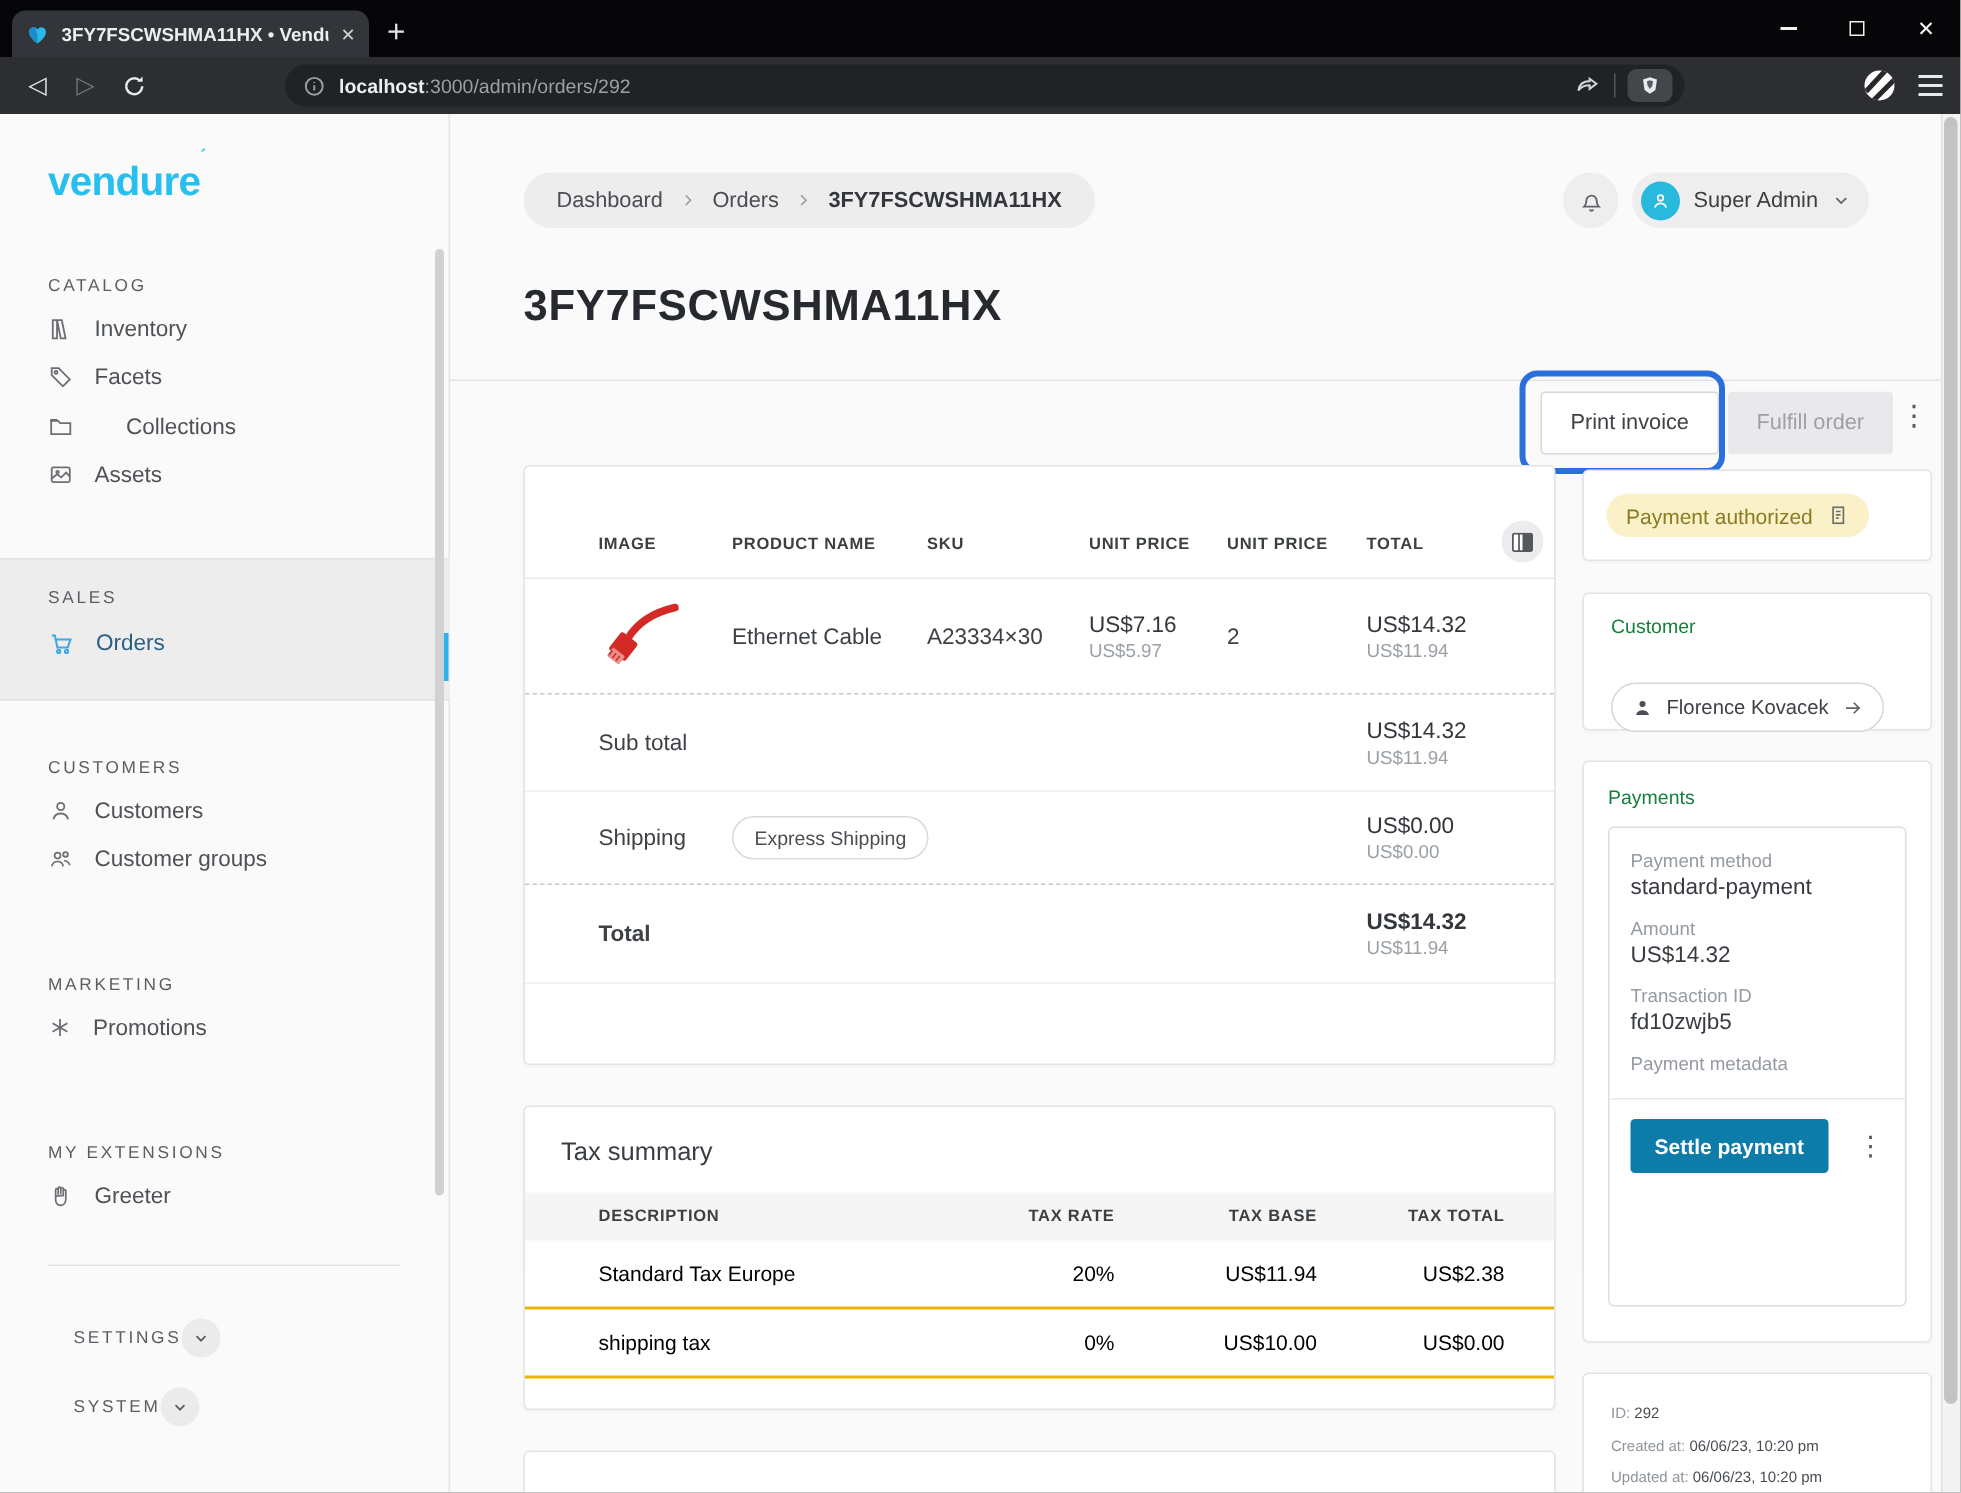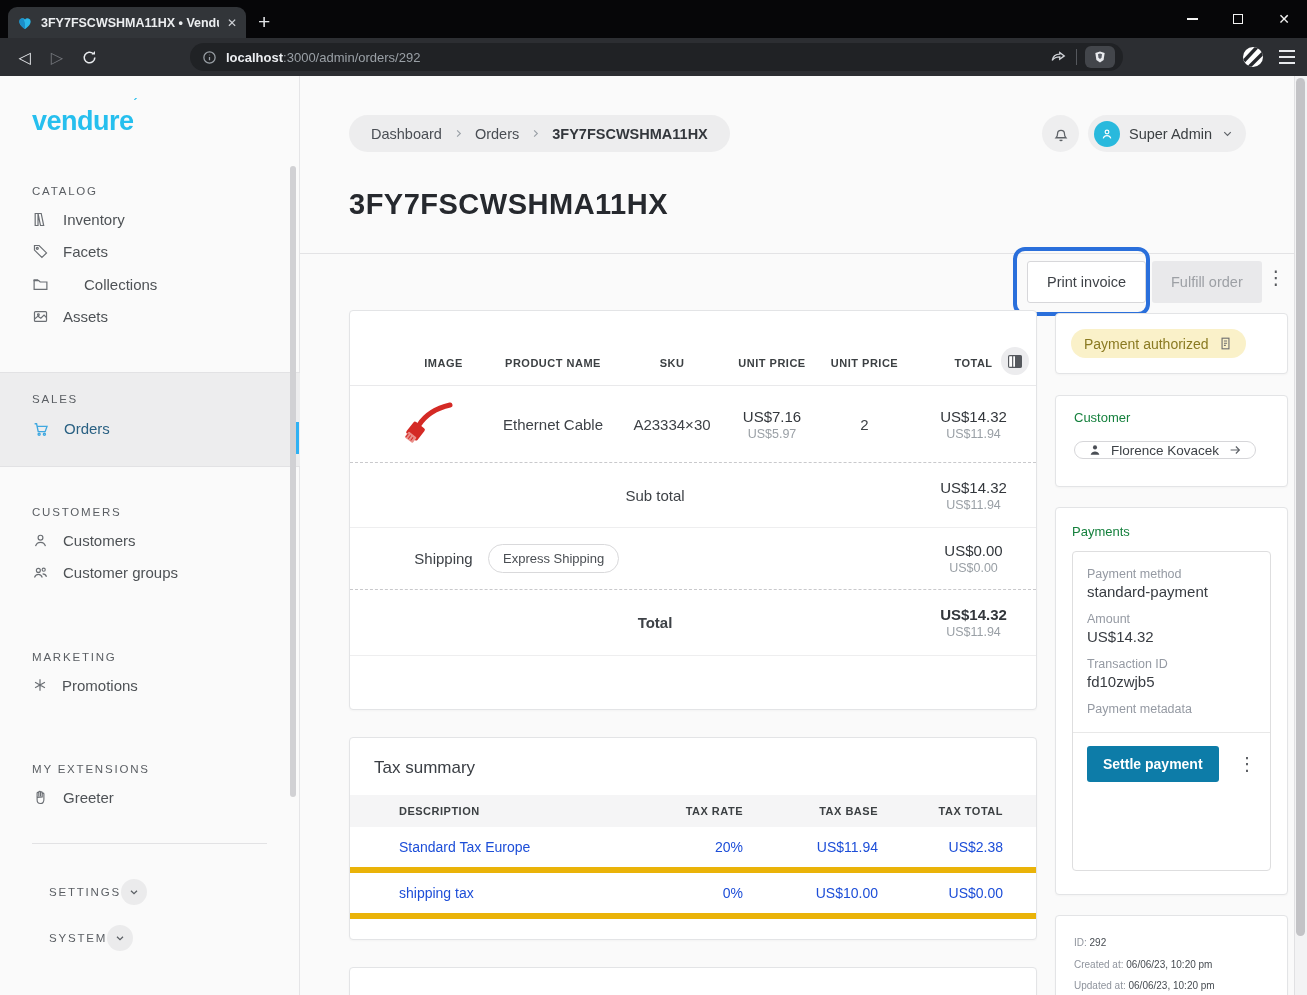--- a/index.html
+++ b/index.html
@@ -85,54 +85,54 @@
   .annotation-box { position:absolute; left:713px; top:171px; width:137px; height:69px;
                     border:4px solid #2a6fdb; border-radius:12px; pointer-events:none; }
 
   .card { position:absolute; background:#fff; border:1px solid #e3e4e6; border-radius:4px;
           box-shadow:0 1px 2px rgba(0,0,0,0.03); }
 
   
   .order-card { left:49px; top:234px; width:688px; height:400px; }
   .col-btn { position:absolute; right:7px; top:36px; width:28px; height:28px; border-radius:50%;
              background:#ececee; display:flex; align-items:center; justify-content:center; }
-  .ot-grid { display:grid; grid-template-columns:89px 130px 108px 92px 93px 1fr; padding-left:49px;text-align:center; }
+  .ot-grid { display:grid; grid-template-columns:89px 130px 108px 92px 93px 1fr; padding-left:49px; }
   .ot-header { height:75px; align-items:end; padding-bottom:16px; border-bottom:1px solid #e9e9eb; }
   .ot-header span { font-size:11px; font-weight:700; letter-spacing:0.5px; color:#3c4043; }
   .ot-line   { height:77px; align-items:center; border-bottom:1px dashed #c9c9cc; }
   .ot-sub    { height:65px; align-items:center; border-bottom:1px solid #eeeeef; }
   .ot-ship   { height:62px; align-items:center; border-bottom:1px dashed #c9c9cc; }
   .ot-total  { height:66px; align-items:center; border-bottom:1px solid #eeeeef; }
   .cell { font-size:15px; color:#3e4247; }
   .price-main { font-size:15px; font-weight:500; color:#33373c; }
   .price-net  { font-size:12.5px; color:#9aa0a6; margin-top:2px; }
   .bold { font-weight:700; }
   .chip { grid-column:2/4; justify-self:start; border:1px solid #d9d9db; border-radius:15px; background:#fff;
           padding:6px 14px; font-size:13px; color:#4a4e53; }
   .thumb-img { width:54px; height:44px; }
 
   
   .tax-card { left:49px; top:661px; width:688px; height:203px; }
   .tax-title { font-size:17px; color:#3a3e44; padding:20px 0 0 24px; }
   .tax-grid { display:grid; grid-template-columns:204px 140px 135px 125px; padding:0 35px 0 49px; align-items:center; }
   .tax-head { height:32px; background:#f5f5f6; margin-top:17px; }
   .tax-head span { font-size:11px; font-weight:700; letter-spacing:0.5px; color:#3c4043; }
-  .tax-row { height:46px; border-bottom:6px solid #eab308; font-size:14px; color:#1d4ed8; }
+  .tax-row { height:46px; border-bottom:2px solid #eab308; font-size:14px; color:#000000; }
   .tr-r { text-align:right; }
 
   .partial-card { left:49px; top:891px; width:688px; height:120px; }
 
   
   .state-card { left:755px; top:237px; width:233px; height:61px; display:flex; align-items:center; padding-left:15px; }
   .badge { display:inline-flex; align-items:center; gap:9px; background:#faf1c9; color:#8a7a22;
            border-radius:15px; height:29px; padding:0 13px; font-size:14px; font-weight:400; }
   .badge .ic { color:#6f6f6f; display:flex; }
   .customer-card { left:755px; top:319px; width:233px; height:92px; padding:14px 18px; }
   .card-h { font-size:13px; color:#15803d; }
-  .cust-pill { margin-top:16px; display:inline-flex; align-items:center; gap:9px; height:18px; padding:0 13px;
+  .cust-pill { margin-top:30px; display:inline-flex; align-items:center; gap:9px; height:33px; padding:0 13px;
                border:1px solid #d6d6d9; border-radius:17px; background:#fff; font-size:13.5px; color:#3e4247; cursor:pointer; }
   .cust-pill .ic { color:#4a4e55; display:flex; }
   .payments-card { left:755px; top:431px; width:233px; height:388px; padding:16px; }
   .pay-inner { margin-top:12px; border:1px solid #dededf; border-radius:4px; height:320px; position:relative; }
   .pay-head { height:77px; padding:14px 12px; border-bottom:1px solid #e8e8e8; position:relative; }
   .pay-head .l1, .pay-head .l2 { font-size:15px; color:#33373c; line-height:24px; }
   .badge-sm { position:absolute; right:9px; top:26px; background:#faf1c9; color:#8a7a22; border-radius:14px;
               height:27px; padding:0 12px; display:inline-flex; align-items:center; font-size:13.5px; font-weight:700; }
   .pay-body { padding:15px 14px; height:181px; border-bottom:1px solid #e8e8e8; }
   .kv { margin-bottom:12px; }

